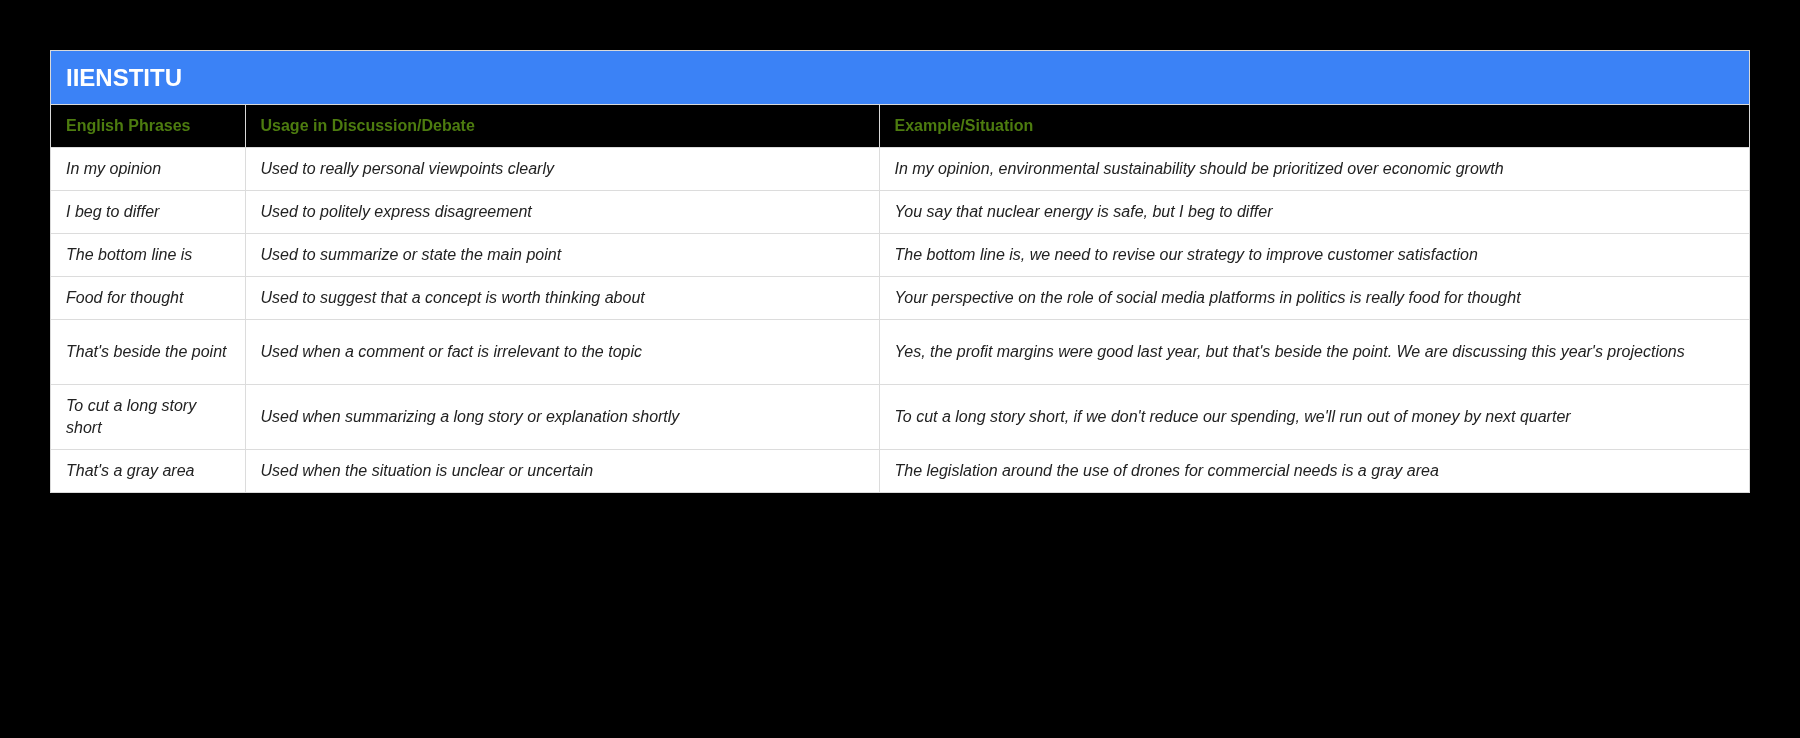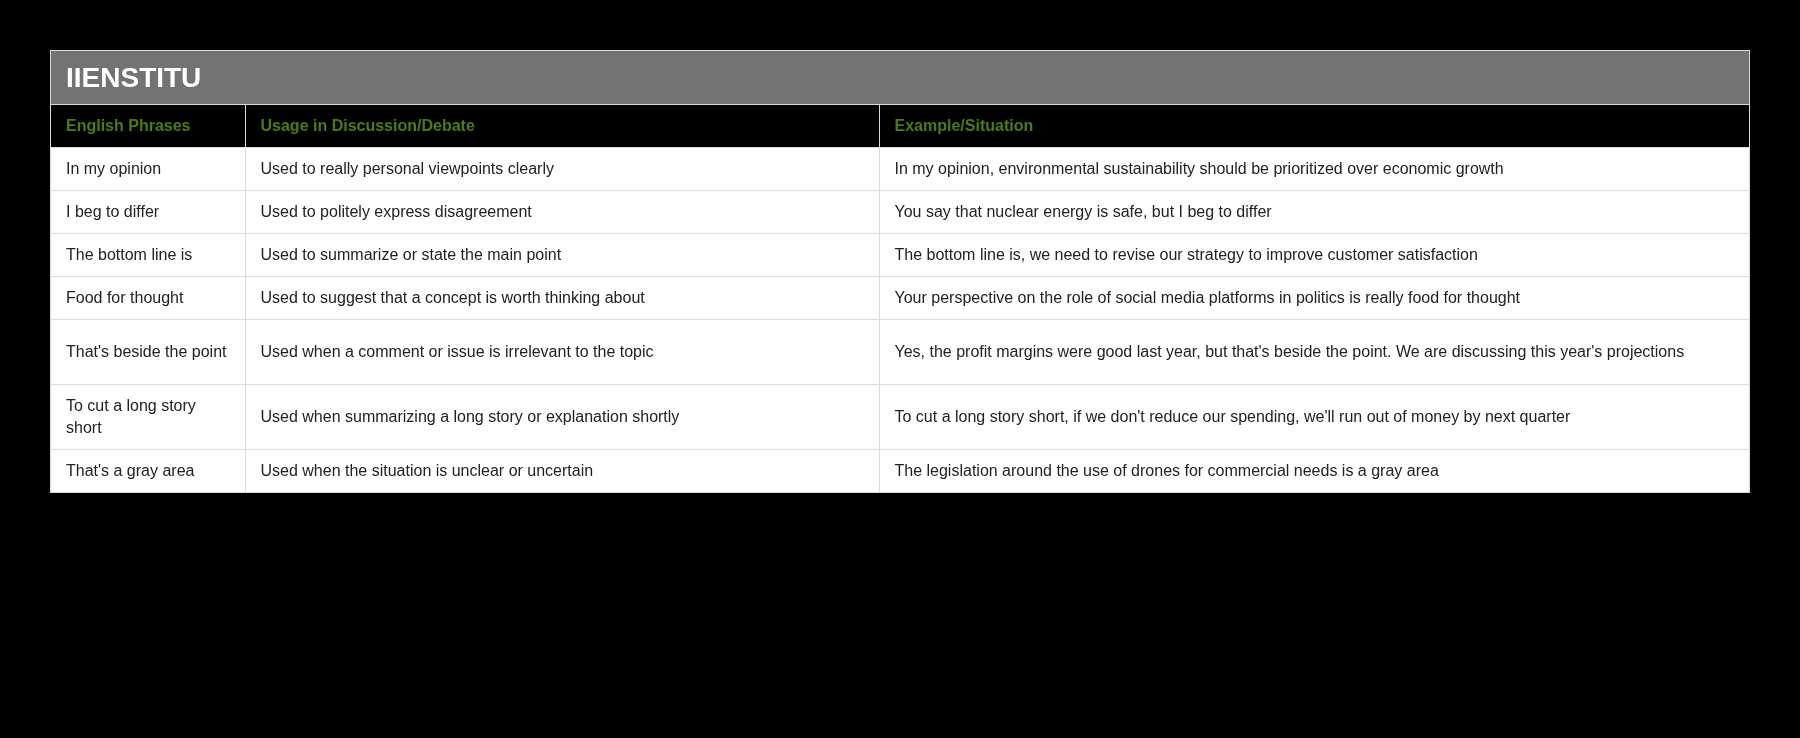--- a/index.html
+++ b/index.html
@@ -22,24 +22,24 @@
       border: 1px solid #d9d9d9;
       box-sizing: border-box;
       background: #ffffff;
     }
     table {
       width: 100%;
       border-collapse: collapse;
       table-layout: fixed;
     }
     .title-cell {
-      background: #737373;
+      background: #3b82f6;
       color: #ffffff;
       font-weight: bold;
-      font-size: 28px;
+      font-size: 24px;
       height: 53px;
       padding: 0 15px;
       text-align: left;
       border-bottom: 1px solid #d9d9d9;
     }
     th.col-head {
       background: #000000;
       color: #4d7c0f;
       font-weight: bold;
       font-size: 16px;
@@ -50,20 +50,21 @@
     }
     th.col-head:first-child { border-left: none; }
     td {
       color: #222222;
       font-size: 16px;
       line-height: 22px;
       padding: 10px 15px;
       vertical-align: middle;
       border-top: 1px solid #dcdcdc;
       border-left: 1px solid #dcdcdc;
+      font-style: italic;
     }
     td:first-child { border-left: none; }
     tr.row-1 td { height: 22px; }
     tr.row-2 td { height: 44px; }
   </style>
 </head>
 <body>
 
 <div class="table-wrap">
   <table>
@@ -98,21 +99,21 @@
         <td>Used to summarize or state the main point</td>
         <td>The bottom line is, we need to revise our strategy to improve customer satisfaction</td>
       </tr>
       <tr class="row-1">
         <td>Food for thought</td>
         <td>Used to suggest that a concept is worth thinking about</td>
         <td>Your perspective on the role of social media platforms in politics is really food for thought</td>
       </tr>
       <tr class="row-2">
         <td>That's beside the point</td>
-        <td>Used when a comment or issue is irrelevant to the topic</td>
+        <td>Used when a comment or fact is irrelevant to the topic</td>
         <td>Yes, the profit margins were good last year, but that's beside the point. We are discussing this year's projections</td>
       </tr>
       <tr class="row-2">
         <td>To cut a long story short</td>
         <td>Used when summarizing a long story or explanation shortly</td>
         <td>To cut a long story short, if we don't reduce our spending, we'll run out of money by next quarter</td>
       </tr>
       <tr class="row-1">
         <td>That's a gray area</td>
         <td>Used when the situation is unclear or uncertain</td>

